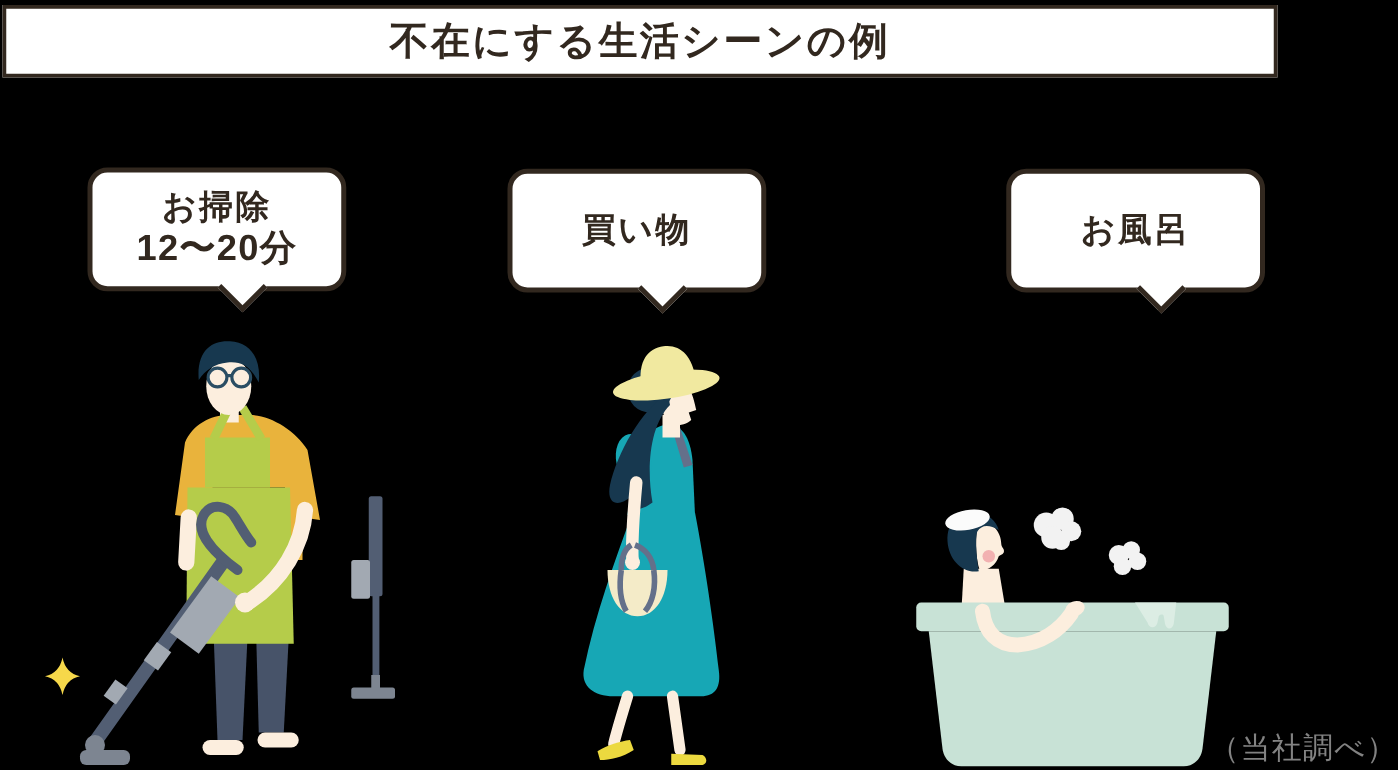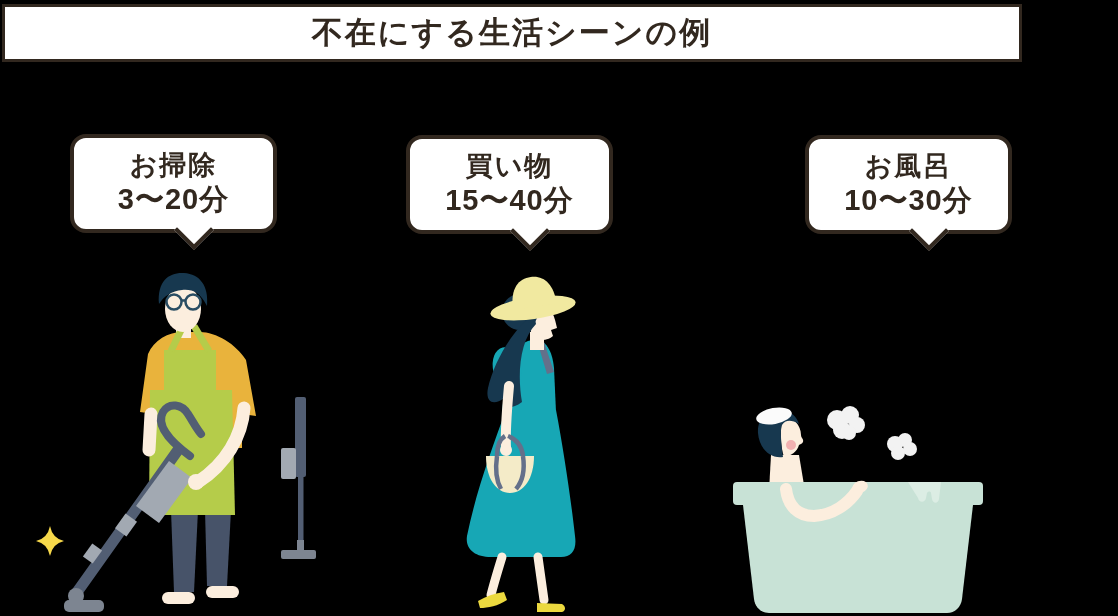--- a/index.html
+++ b/index.html
@@ -48,33 +48,31 @@
 <body>
 
 <div class="stage">
 
   <div class="title-bar">
     <span>不在にする生活シーンの例</span>
   </div>
 
   <div class="bubble" style="left:70px;top:134px">
     <div class="act">お掃除</div>
-    <div class="dur">3〜20分</div>
+    <div class="dur">12〜20分</div>
     <div class="tail"></div>
   </div>
 
   <div class="bubble" style="left:406px;top:135px">
     <div class="act">買い物</div>
-    <div class="dur">15〜40分</div>
     <div class="tail"></div>
   </div>
 
   <div class="bubble" style="left:805px;top:135px">
     <div class="act">お風呂</div>
-    <div class="dur">10〜30分</div>
     <div class="tail"></div>
   </div>
 
   <svg class="illo" style="left:30px;top:264px" width="292" height="352" viewBox="0 0 292 352">
     <path class="fl-sparkle" d="M20 262 Q22.5 274.5 34 277 Q22.5 279.5 20 292 Q17.5 279.5 6 277 Q17.5 274.5 20 262 Z"></path>
     <g>
       <rect class="fl-slate" x="265" y="133" width="11" height="80" rx="2"></rect>
       <rect class="fl-slate" x="268" y="210" width="5.5" height="70"></rect>
       <rect class="fl-metal" x="251" y="184" width="15" height="31" rx="2"></rect>
       <rect class="fl-metal-dark" x="267" y="276" width="7" height="13"></rect>
@@ -165,14 +163,15 @@
     </g>
     <g>
       <rect class="fl-mint" x="8" y="79" width="250" height="23" rx="4"></rect>
       <path class="fl-mint" d="M18 102 L248 102 L237 196 C236 204 230 210 222 210 L44 210 C36 210 30 204 29 196 Z"></path>
       <path class="fl-mint-light" d="M183 79 L216 79 L214 96 C213 101 208 101 207 96 L206 90 C206 88 203 88 202 90 L201 95 C200 100 194 100 193 95 Z"></path>
     </g>
     <path class="nofill st-skin" d="M61 86 C63 103 73 113 89 113 C108 112 123 101 132 88" stroke-width="12" stroke-linecap="round"></path>
     <ellipse class="fl-skin" cx="135" cy="84" rx="8" ry="6" transform="rotate(-20 135 84)"></ellipse>
   </svg>
 
+  <div class="footnote">（当社調べ）</div>
 
 </div>
 
 </body></html>

